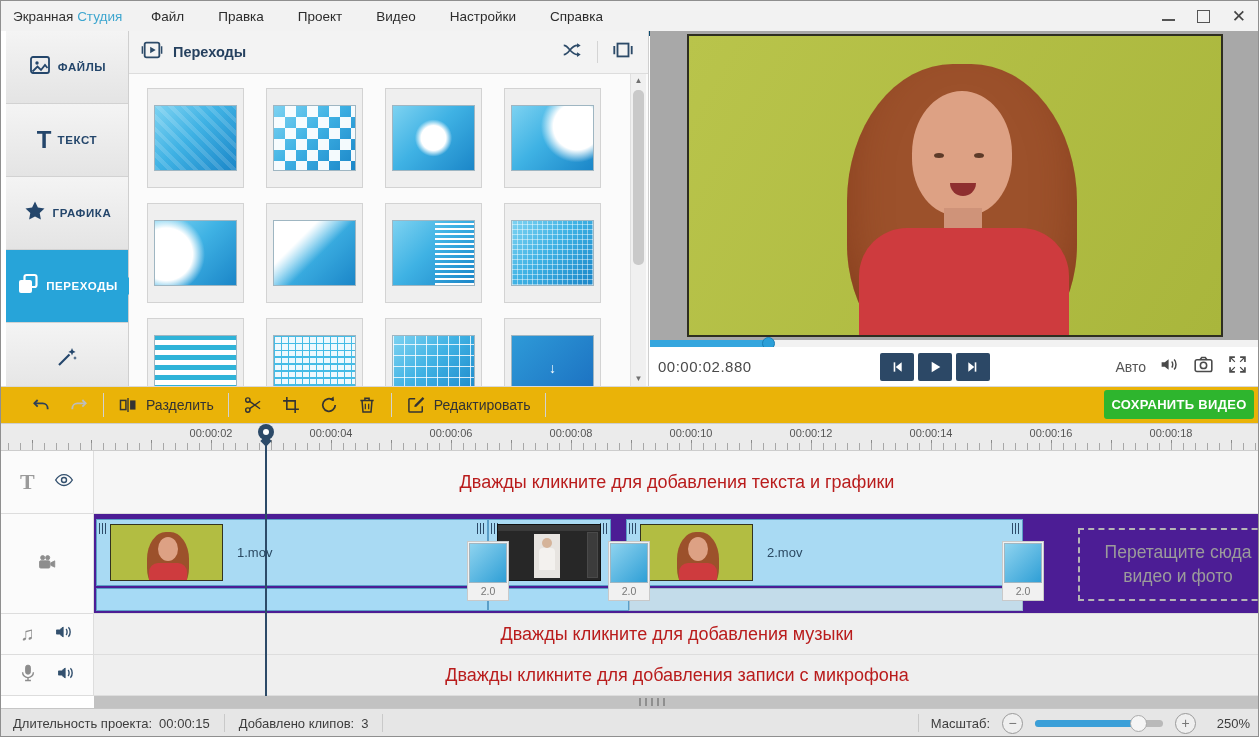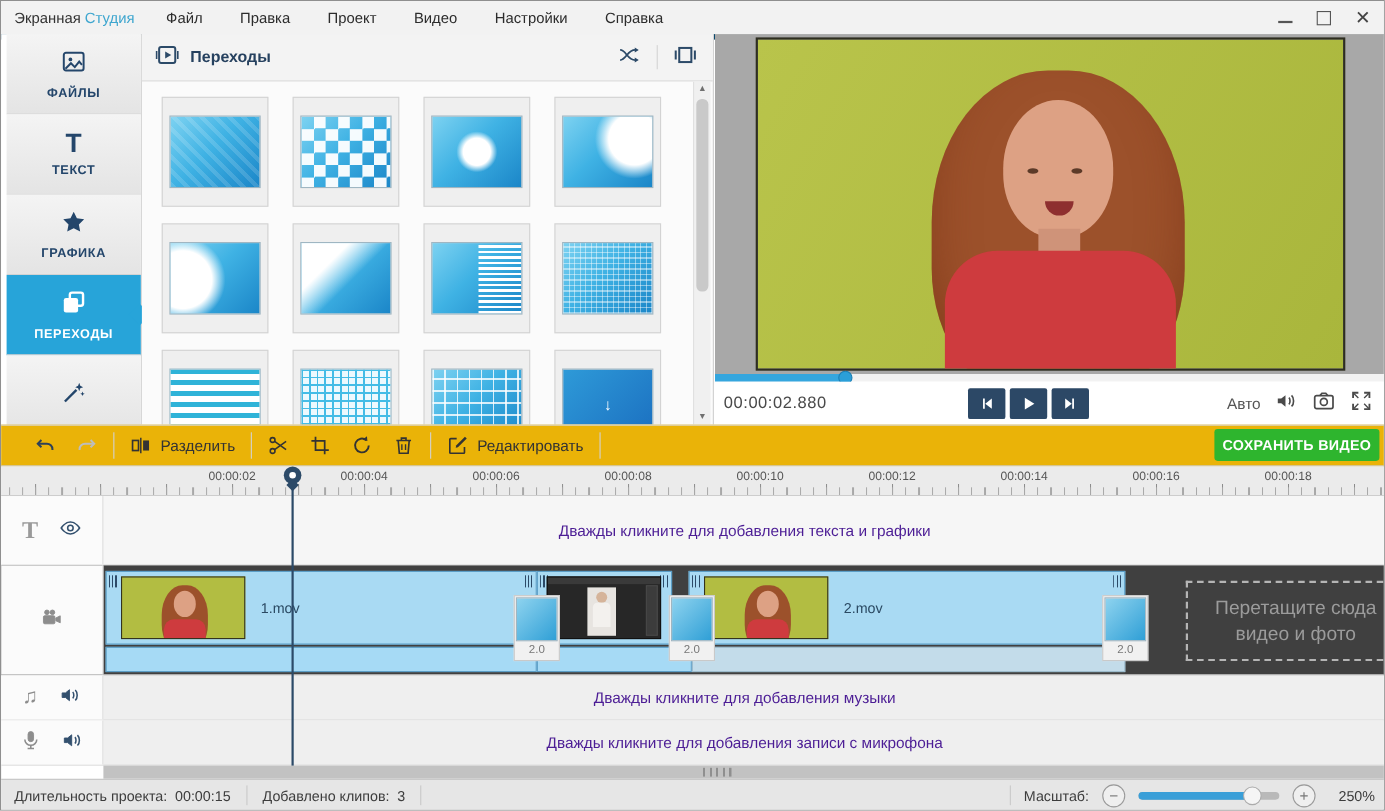--- a/index.html
+++ b/index.html
@@ -15,21 +15,21 @@
   .menubar{display:flex;gap:30px;margin-left:18px;font-size:13.5px;color:#2c2c2c}
   .menu-item{cursor:default;padding:2px 2px}
   .winbtns{margin-left:auto;display:flex;align-items:center;gap:22px;margin-right:14px;color:#444}
   .wb-min{width:13px;height:2px;background:#555;margin-top:8px}
   .wb-max{width:11px;height:11px;border:1.6px solid #555}
   .wb-close{font-size:17px;line-height:1;color:#444}
 
   
   .sidebar{left:0;top:30px;width:128px;height:355px;background:#fff;border-right:1px solid #cfcfcf;box-sizing:border-box}
   .side-item{position:relative;margin-left:5px;width:122px;height:73px;background:linear-gradient(#f4f4f4,#e4e4e4);
-             border-bottom:1px solid #d2d2d2;display:flex;flex-direction:column;align-items:center;justify-content:center;gap:6px;
+             border-bottom:1px solid #d2d2d2;display:flex;align-items:center;justify-content:center;gap:6px;
              color:#24466b;box-sizing:border-box}
   .side-item .lbl{font-size:11.5px;font-weight:bold;letter-spacing:.6px}
   .side-item svg{width:24px;height:24px;fill:#24466b;stroke:#24466b}
   .side-item.selected{background:#27a4d9;color:#fff}
   .side-item.selected svg{fill:#fff;stroke:#fff}
   .side-item.selected .lbl{color:#fff}
   .notch{position:absolute;right:-6px;top:50%;margin-top:-7px;width:14px;height:14px;background:#27a4d9;transform:rotate(45deg)}
   .t-letter{font-size:24px;font-weight:bold;line-height:22px}
 
   
@@ -109,31 +109,31 @@
   .ruler-label{position:absolute;top:3px;transform:translateX(-50%);font-size:11px;color:#555}
   .ticks{position:absolute;left:0;bottom:0;width:1259px;height:7px;
          background:repeating-linear-gradient(90deg,#a8a8a8 0 1px,transparent 1px 12px);background-position:90px 0}
   .ticks2{position:absolute;left:0;bottom:0;width:1259px;height:10px;
          background:repeating-linear-gradient(90deg,#8a8a8a 0 1px,transparent 1px 60px);background-position:90px 0}
 
   
   .tracks{left:0;top:450px;width:1259px;height:245px;background:#fff}
   .trow{position:absolute;left:0;width:1259px;box-sizing:border-box;border-bottom:1px solid #ddd}
   .row-text{top:0;height:63px;background:#f6f6f6}
-  .row-video{top:63px;height:100px;background:#404040}
+  .row-video{top:63px;height:100px;background:#4c1d95}
   .row-music{top:163px;height:41px;background:#efefef}
   .row-mic{top:204px;height:41px;background:#efefef}
   .thead{position:absolute;left:0;top:0;height:100%;width:93px;background:#fbfbfb;border-right:1px solid #ddd;
          box-sizing:border-box;display:flex;align-items:center;justify-content:space-evenly}
   .thead svg{width:20px;height:20px}
   .ticon{color:#8d8d8d}.ticon svg{fill:#8d8d8d;stroke:#8d8d8d}
   .ticon-t{font-size:22px;color:#9a9a9a;font-weight:bold;font-family:"Liberation Serif",serif}
   .tbtn svg{fill:#33506e;stroke:#33506e}
   .placeholder{position:absolute;left:93px;right:0;top:0;bottom:0;display:flex;align-items:center;justify-content:center;
-               font-size:14px;color:#4c1d95}
+               font-size:18px;color:#b91c1c}
   .dropzone{position:absolute;left:1077px;top:14px;width:200px;height:73px;border:2px dashed #b5b5b5;box-sizing:border-box;
             display:flex;align-items:center;justify-content:center;text-align:center;color:#9b9b9b;font-size:17.5px;line-height:1.35}
   .clip{position:absolute;top:5px;height:67px;background:#a9daf3;border:1px solid #5b9ec7;box-sizing:border-box;display:flex;align-items:center}
   .grip{position:absolute;top:3px;width:8px;height:11px;
         background:repeating-linear-gradient(90deg,#2c4a68 0 1px,transparent 1px 3px)}
   .clip-label{font-size:13px;color:#2b4a63;margin-left:14px}
   .mini-woman{position:relative;width:113px;height:57px;margin-left:13px;background:#b2bd42;border:1px solid #33331f;
               box-sizing:border-box;overflow:hidden;flex:none}
   .mw-hair{position:absolute;left:36px;top:7px;width:42px;height:60px;background:#9c512b;border-radius:45% 45% 40% 40%}
   .mw-face{position:absolute;left:47px;top:12px;width:20px;height:24px;background:#dda184;border-radius:50%}

